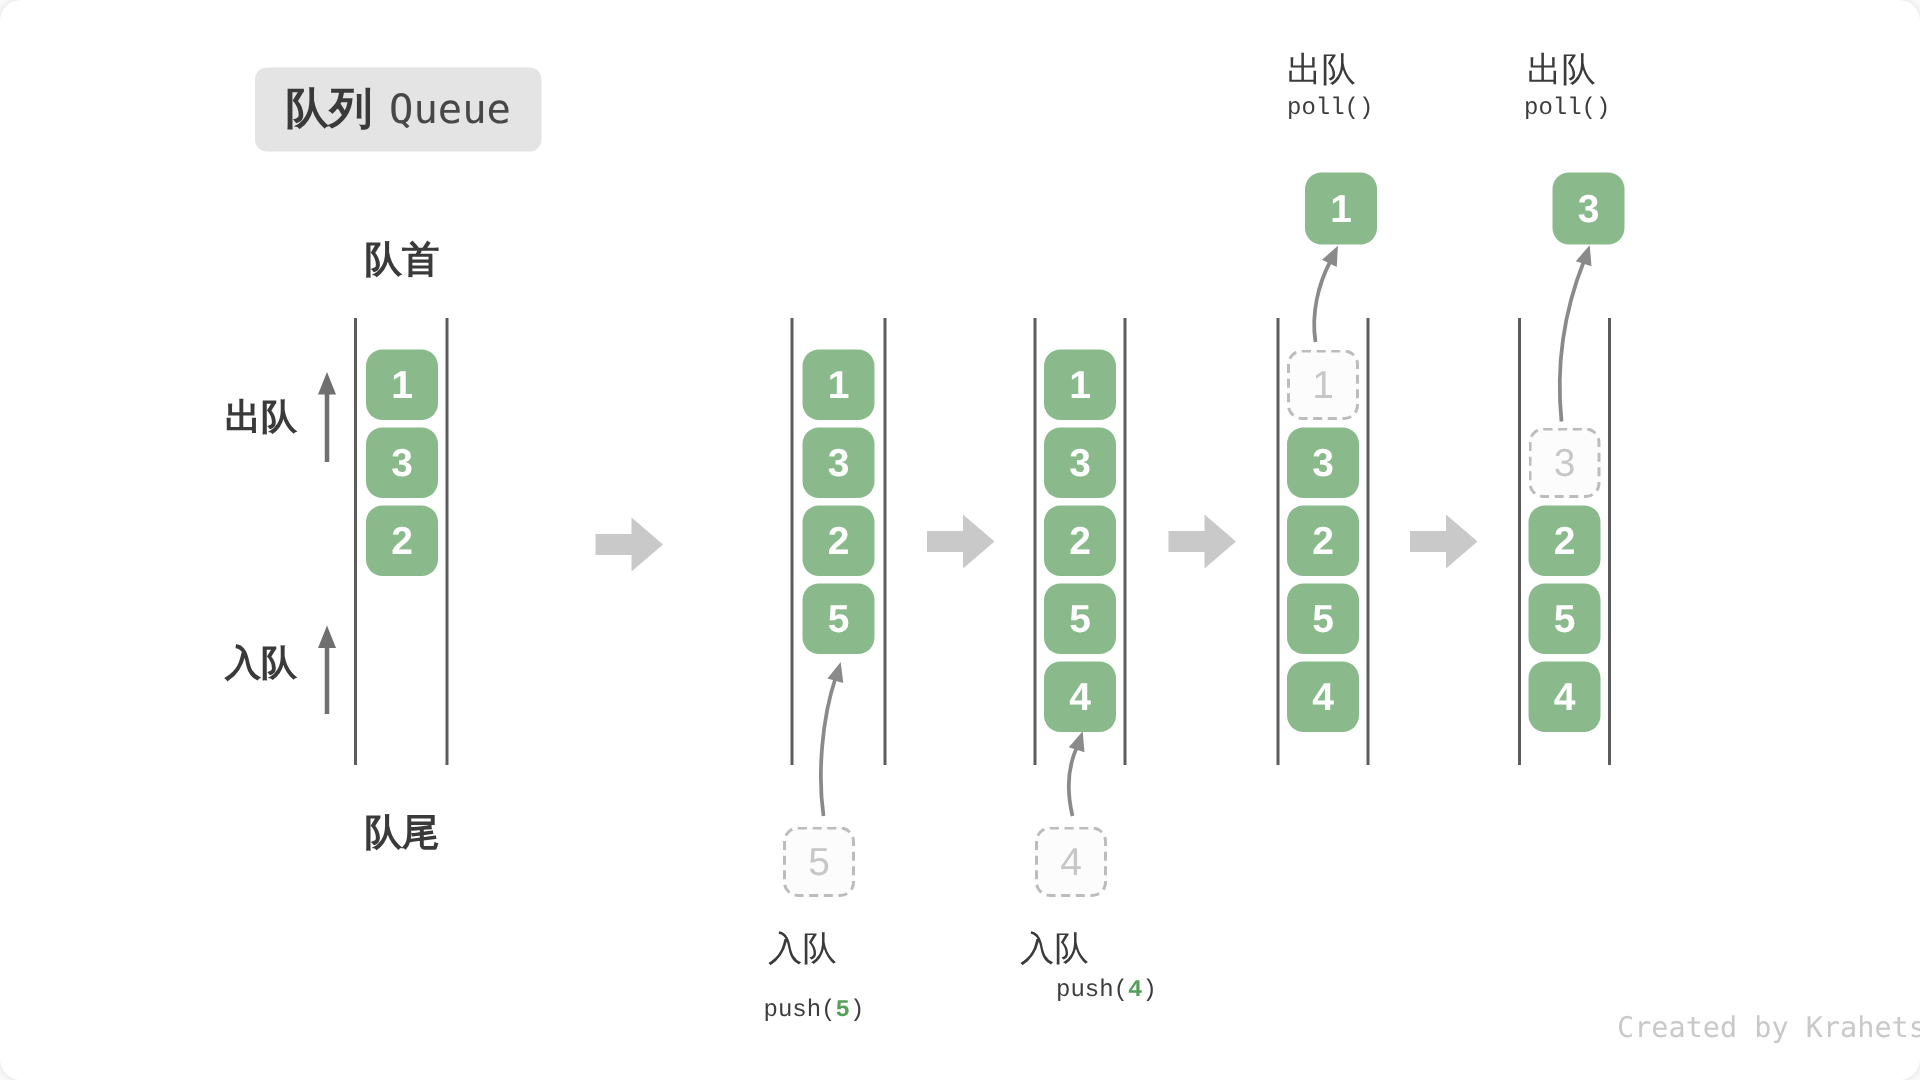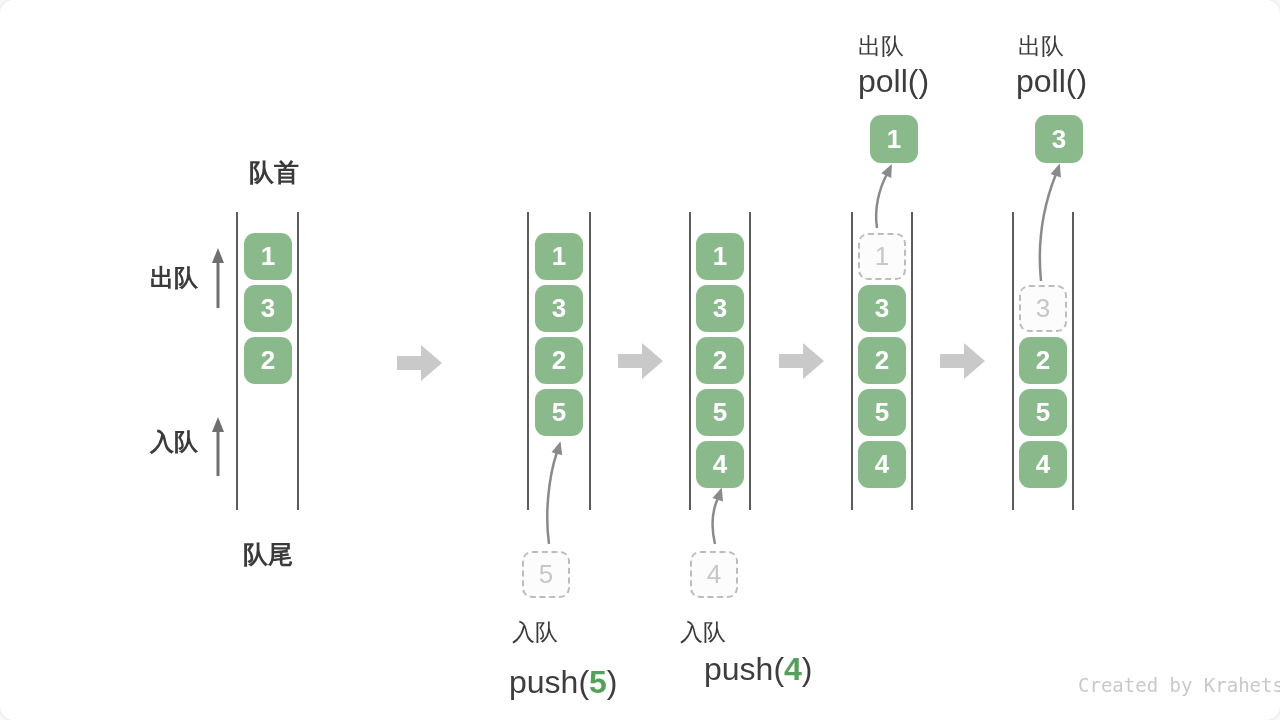--- a/index.html
+++ b/index.html
@@ -11,21 +11,21 @@
   .abs{position:absolute;}
   .badge{
     left:170px;top:45px;width:191px;height:56px;
     background:var(--badge_bg,#e4e4e4);border-radius:8px;
     display:flex;align-items:center;justify-content:center;gap:11px;
   }
   .badge .zh{font-size:29px;font-weight:bold;color:var(--text_dark,#363636);}
   .badge .en{font-size:27px;color:#474747;font-family:"DejaVu Sans Mono",monospace;}
   .cjk-bold{font-size:24px;font-weight:bold;color:var(--text_dark,#363636);white-space:nowrap;}
   .cjk{font-size:23px;font-weight:500;color:var(--text_dark,#3d3d3d);white-space:nowrap;}
-  .mono{font-size:32px;color:#3d3d3d;font-family:Liberation Sans, sans-serif;white-space:nowrap;}
+  .mono{font-size:16px;color:#3d3d3d;font-family:Liberation Mono, monospace;white-space:nowrap;}
   .mono .arg{color:var(--code_green,#55a05a);font-weight:bold;}
   .rail{width:2px;top:212px;height:298px;background:var(--rail,#5c5c5c);}
   .slot{
     width:48px;height:47px;border-radius:11px;background:var(--box_green,#8aba8c);
     display:flex;align-items:center;justify-content:center;
     color:#ffffff;font-size:26px;font-weight:bold;
   }
   .ghost{
     width:44px;height:43px;border-radius:10px;background:#fcfcfc;
     border:2px dashed var(--ghost_border,#bcbcbc);
@@ -37,22 +37,26 @@
     font-family:"DejaVu Sans Mono",monospace;font-size:19px;
     color:var(--watermark_gray,#c9c9c9);letter-spacing:0px;white-space:nowrap;
   }
   svg.overlay{left:0;top:0;pointer-events:none;}
 </style>
 </head>
 <body>
 
 <div class="card">
 
+  <div class="abs badge">
+    <span class="zh">队列</span>
+    <span class="en">Queue</span>
+  </div>
 
-  <div class="abs cjk-bold center" style="left:237px;top:156px;width:62px;font-size:25px;text-align:right;">队首</div>
+  <div class="abs cjk-bold center" style="left:237px;top:156px;width:62px;font-size:25px;">队首</div>
   <div class="abs cjk-bold center" style="left:237px;top:538px;width:62px;font-size:25px;">队尾</div>
 
   <div class="abs cjk-bold" style="left:150px;top:262px;">出队</div>
   <div class="abs cjk-bold" style="left:150px;top:426px;">入队</div>
 
   <svg class="abs overlay" width="1280" height="720" viewBox="0 0 1280 720">
 
     <g stroke="#6f6f6f" stroke-width="3" fill="#6f6f6f">
       <line x1="218" y1="308" x2="218" y2="261"></line>
       <polygon points="218,248 224,263 212,263" stroke="none"></polygon>

